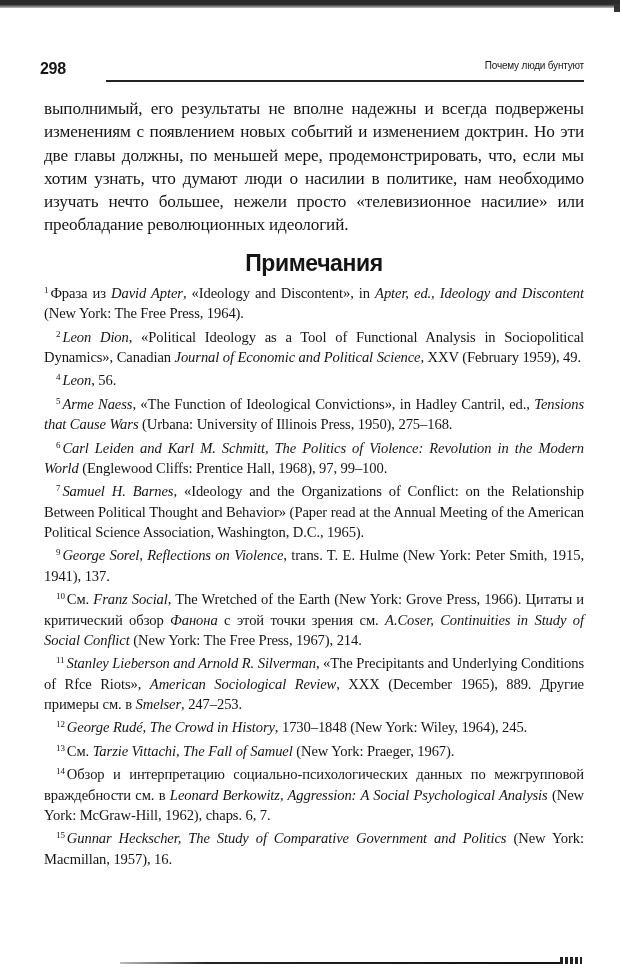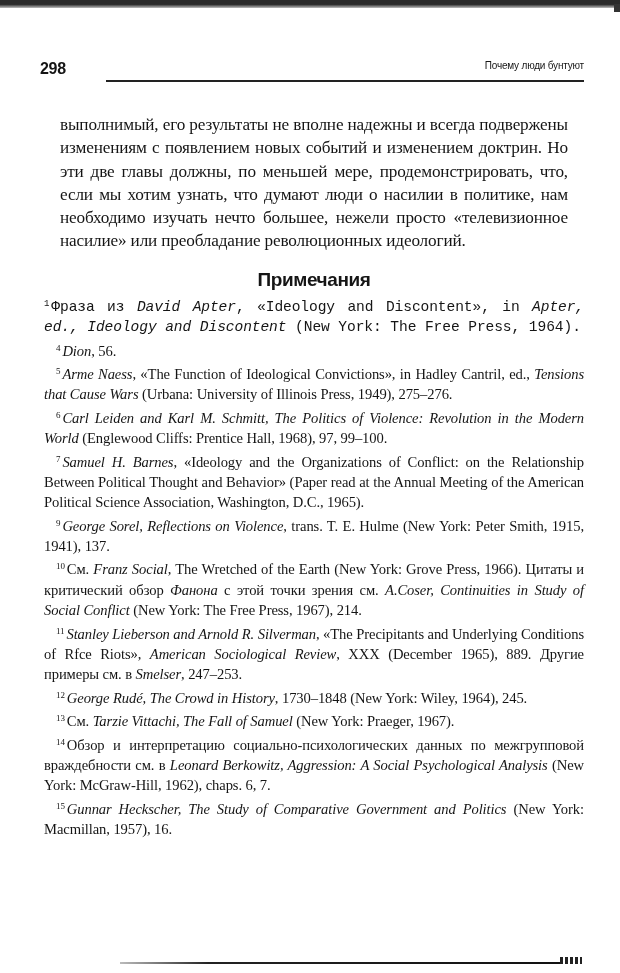--- a/index.html
+++ b/index.html
@@ -5,25 +5,25 @@
   html, body { margin: 0; padding: 0; background: #ffffff; }
   body { width: 620px; height: 973px; position: relative; overflow: hidden; font-family: "Liberation Serif", serif; color: #151515; }
   .top-rule { position: absolute; left: 0; top: 0; width: 620px; height: 8px;
     background: linear-gradient(to bottom, #2a2a2a 0%, #2a2a2a 55%, #bdbdbd 100%); }
   .top-rule-tip { position: absolute; right: 0; top: 4px; width: 6px; height: 8px; background: #333; }
   .header { position: absolute; left: 40px; top: 60px; width: 544px; height: 22px; }
   .page-num { position: absolute; left: 0; top: 0; font-family: "Liberation Sans", sans-serif; font-weight: bold; font-size: 16px; letter-spacing: -0.3px; }
   .running-head { position: absolute; right: 0; top: 0; font-family: "Liberation Sans", sans-serif; font-size: 10px; letter-spacing: -0.2px; }
   .header-line { position: absolute; left: 66px; right: 0; top: 20px; height: 1.5px; background: #222; }
   .content { position: absolute; left: 44px; top: 97px; width: 540px; }
-  .body-text { margin: 16px; font-size: 17.2px; line-height: 23.3px; text-align: justify; letter-spacing: -0.15px; }
-  .section-title { margin: 13px 0 6px 0; text-align: center; font-family: "Liberation Sans", sans-serif; font-weight: bold; font-size: 19px; letter-spacing: -0.4px; }
+  .body-text { margin: 0; font-size: 17.2px; line-height: 23.3px; text-align: justify; letter-spacing: -0.15px; }
+  .section-title { margin: 13px 0 6px 0; text-align: center; font-family: "Liberation Sans", sans-serif; font-weight: bold; font-size: 23px; letter-spacing: -0.4px; }
   .notes { margin: 0; padding: 0; list-style: none; }
   .note { font-size: 14.6px; line-height: 20.3px; text-align: justify; text-indent: 12px; margin-bottom: 3.2px; letter-spacing: -0.1px; }
-  .note.first { text-indent: 0; font-family: Liberation Mono, monospace; }
+  .note.first { text-indent: 0; }
   .note sup { font-size: 9px; vertical-align: 5px; line-height: 0; margin-right: 2px; }
   .note i { font-style: italic; }
   .bottom-rule { position: absolute; left: 120px; top: 962px; width: 440px; height: 2px;
     background: linear-gradient(to right, #bbb 0%, #222 20%, #111 100%); }
   .bottom-rule-tail { position: absolute; left: 560px; top: 957px; width: 22px; height: 7px;
     background: repeating-linear-gradient(90deg, #222 0 3px, transparent 3px 5px); }
 </style>
 </head>
 <body>
 
@@ -34,22 +34,23 @@
   <span class="page-num">298</span>
   <div class="header-line"></div>
   <span class="running-head">Почему люди бунтуют</span>
 </div>
 
 <div class="content">
   <p class="body-text">выполнимый, его результаты не вполне надежны и всегда подвержены изменениям с появлением новых событий и изменением доктрин. Но эти две главы должны, по меньшей мере, продемонстрировать, что, если мы хотим узнать, что думают люди о насилии в политике, нам необходимо изучать нечто большее, нежели просто «телевизионное насилие» или преобладание революционных идеологий.</p>
   <h2 class="section-title">Примечания</h2>
   <ol class="notes" id="notes-list">
       <li class="note first"><sup>1</sup><span>Фраза из </span><i>David Apter</i><span>, «Ideology and Discontent», in </span><i>Apter, ed., Ideology and Discontent</i><span> (New York: The Free Press, 1964).</span></li>
-      <li class="note"><sup>4</sup><i>Dion</i><span>, 56.</span></li>
-      <li class="note"><sup>5</sup><i>Arme Naess</i><span>, «The Function of Ideological Convictions», in Hadley Cantril, ed., </span><i>Tensions that Cause Wars</i><span> (Urbana: University of Illinois Press, 1949), 275–276.</span></li>
+      <li class="note"><sup>2</sup><i>Leon Dion</i><span>, «Political Ideology as a Tool of Functional Analysis in Sociopolitical Dynamics», Canadian </span><i>Journal of Economic and Political Science</i><span>, XXV (February 1959), 49.</span></li>
+      <li class="note"><sup>4</sup><i>Leon</i><span>, 56.</span></li>
+      <li class="note"><sup>5</sup><i>Arme Naess</i><span>, «The Function of Ideological Convictions», in Hadley Cantril, ed., </span><i>Tensions that Cause Wars</i><span> (Urbana: University of Illinois Press, 1950), 275–168.</span></li>
       <li class="note"><sup>6</sup><i>Carl Leiden and Karl M. Schmitt, The Politics of Violence: Revolution in the Modern World</i><span> (Englewood Cliffs: Prentice Hall, 1968), 97, 99–100.</span></li>
       <li class="note"><sup>7</sup><i>Samuel H. Barnes</i><span>, «Ideology and the Organizations of Conflict: on the Relationship Between Political Thought and Behavior» (Paper read at the Annual Meeting of the American Political Science Association, Washington, D.C., 1965).</span></li>
       <li class="note"><sup>9</sup><i>George Sorel, Reflections on Violence</i><span>, trans. T. E. Hulme (New York: Peter Smith, 1915, 1941), 137.</span></li>
       <li class="note"><sup>10</sup><span>См. </span><i>Franz Social</i><span>, The Wretched of the Earth (New York: Grove Press, 1966). Цитаты и критический обзор </span><i>Фанона</i><span> с этой точки зрения см. </span><i>A.Coser, Continuities in Study of Social Conflict</i><span> (New York: The Free Press, 1967), 214.</span></li>
       <li class="note"><sup>11</sup><i>Stanley Lieberson and Arnold R. Silverman</i><span>, «The Precipitants and Underlying Conditions of Rfce Riots», </span><i>American Sociological Review</i><span>, XXX (December 1965), 889. Другие примеры см. в </span><i>Smelser</i><span>, 247–253.</span></li>
       <li class="note"><sup>12</sup><i>George Rudé, The Crowd in History</i><span>, 1730–1848 (New York: Wiley, 1964), 245.</span></li>
       <li class="note"><sup>13</sup><span>См. </span><i>Tarzie Vittachi, The Fall of Samuel</i><span> (New York: Praeger, 1967).</span></li>
       <li class="note"><sup>14</sup><span>Обзор и интерпретацию социально-психологических данных по межгрупповой враждебности см. в </span><i>Leonard Berkowitz, Aggression: A Social Psychological Analysis</i><span> (New York: McGraw-Hill, 1962), chaps. 6, 7.</span></li>
       <li class="note"><sup>15</sup><i>Gunnar Heckscher, The Study of Comparative Government and Politics</i><span> (New York: Macmillan, 1957), 16.</span></li>
     </ol>

